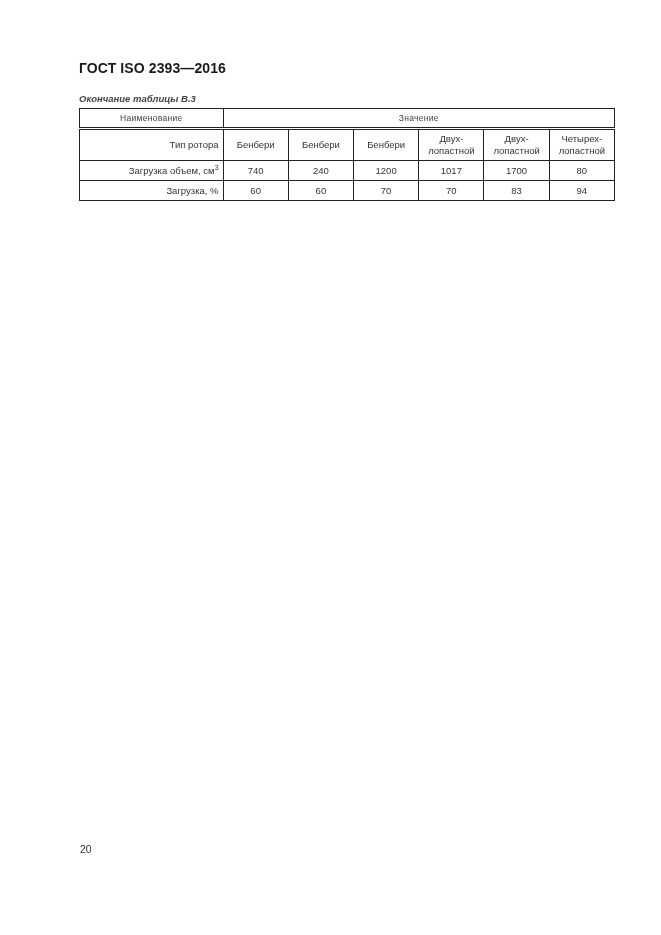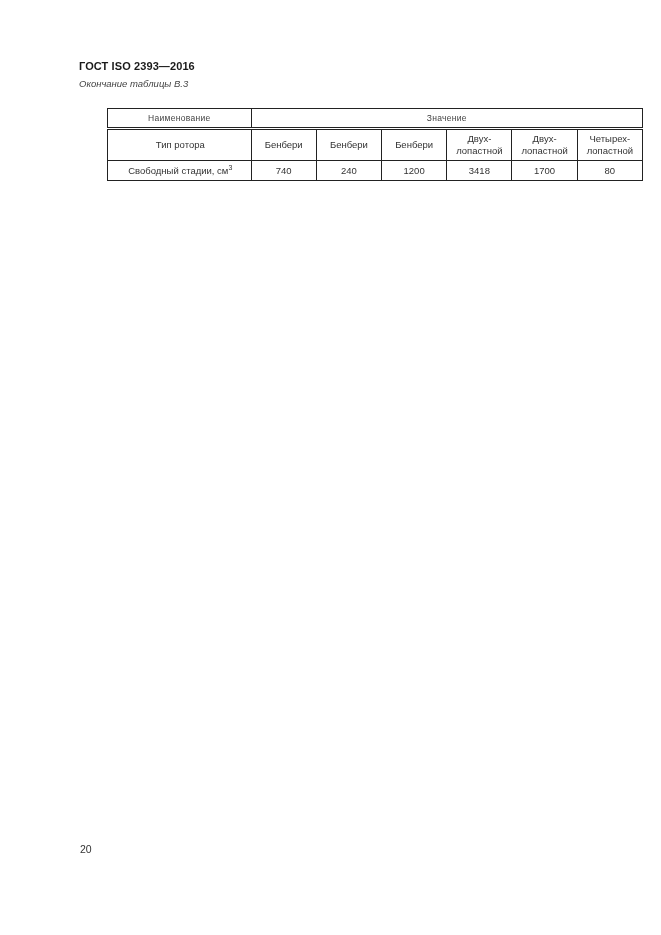--- a/index.html
+++ b/index.html
@@ -1,24 +1,24 @@
 <!DOCTYPE html>
 <html><head>
 <meta charset="utf-8">
 <style>
   html, body { margin: 0; padding: 0; background: #ffffff; }
   body { width: 661px; height: 935px; position: relative; font-family: "Liberation Sans", sans-serif; color: #222; overflow: hidden; }
-  .doc-title { position: absolute; left: 79px; top: 60px; font-size: 11px; font-weight: bold; color: #1a1a1a; letter-spacing: 0.1px; }
-  .caption { position: absolute; left: 79px; top: 78px; font-size: 9.5px; font-style: italic; color: #444; }
-  table.spec { position: absolute; left: 79px; top: 108px; width: 536px; border-collapse: collapse; font-size: 9.5px; color: #333; margin-left: 28px; }
+  .doc-title { position: absolute; left: 79px; top: 60px; font-size: 14px; font-weight: bold; color: #1a1a1a; letter-spacing: 0.1px; }
+  .caption { position: absolute; left: 79px; top: 93px; font-size: 9.5px; font-style: italic; color: #444; font-weight: bold; }
+  table.spec { position: absolute; left: 79px; top: 108px; width: 536px; border-collapse: collapse; font-size: 9.5px; color: #333; }
   table.spec td, table.spec th { border: 1px solid #222; padding: 0 4px; font-weight: normal; }
   table.spec th { height: 18px; font-size: 8.5px; color: #444; letter-spacing: 0.3px; }
   table.spec tr.head-row th { border-bottom: 3px double #222; }
   table.spec td { text-align: center; height: 19px; }
-  table.spec td.label { text-align: center; padding-left: 6px; width: 132px; }
+  table.spec td.label { text-align: right; padding-left: 6px; width: 132px; }
   table.spec tr.tall td { height: 30px; line-height: 12px; }
   table.spec col.v { width: 65px; }
   sup { font-size: 7px; vertical-align: 4px; line-height: 0; }
   .page-num { position: absolute; left: 80px; top: 843px; font-size: 10.5px; color: #333; }
 </style>
 </head>
 <body>
 
 <div class="doc-title">ГОСТ ISO 2393—2016</div>
 
@@ -45,24 +45,33 @@
     <td>Бенбери</td>
     <td>Бенбери</td>
     <td><span class="ml" style="white-space:pre-line">Двух-
 лопастной</span></td>
     <td><span class="ml" style="white-space:pre-line">Двух-
 лопастной</span></td>
     <td><span class="ml" style="white-space:pre-line">Четырех-
 лопастной</span></td>
   </tr>
   <tr>
-    <td class="label"><span>Свободный стадии, см</span><sup>3</sup></td>
+    <td class="label"><span>Загрузка объем, см</span><sup>3</sup></td>
     <td>740</td>
     <td>240</td>
     <td>1200</td>
-    <td>3418</td>
+    <td>1017</td>
     <td>1700</td>
     <td>80</td>
+  </tr>
+  <tr>
+    <td class="label">Загрузка, %</td>
+    <td>60</td>
+    <td>60</td>
+    <td>70</td>
+    <td>70</td>
+    <td>83</td>
+    <td>94</td>
   </tr>
 </tbody>
   </table>
 
 <div class="page-num">20</div>
 
 </body></html>

